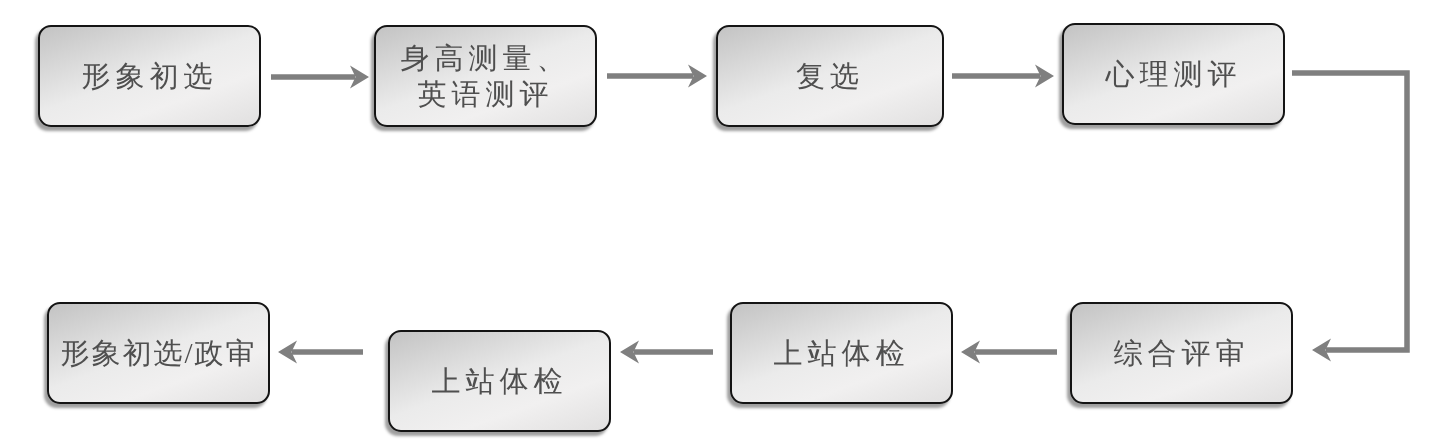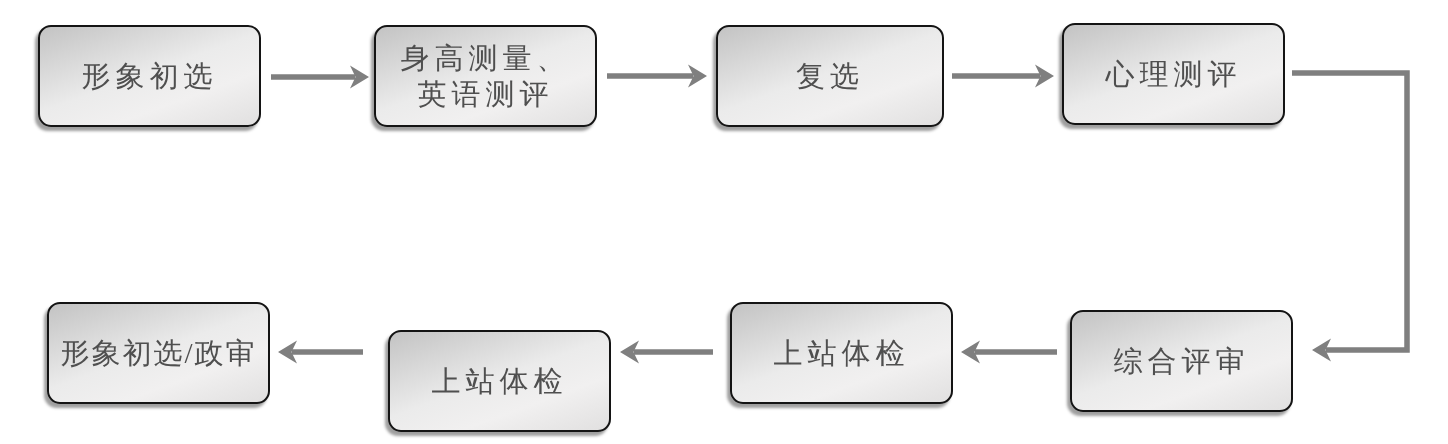--- a/index.html
+++ b/index.html
@@ -46,21 +46,21 @@
   .n5 .label { letter-spacing: 2px; }
   
   .n1 { left: 38px;   top: 25px; }
   .n2 { left: 374px;  top: 25px; }
   .n3 { left: 716px;  top: 25px; width: 228px; }
   .n4 { left: 1062px; top: 23px; }
   
   .n5 { left: 47px;   top: 302px; }
   .n6 { left: 388px;  top: 302px; margin-top: 28px; }
   .n7 { left: 730px;  top: 302px; }
-  .n8 { left: 1070px; top: 310px; }
+  .n8 { left: 1070px; top: 302px; }
   .conn-line {
     fill: none;
     stroke: #7f7f7f;
     stroke-width: 5.5;
     stroke-linejoin: miter;
   }
   .conn-head {
     fill: #7f7f7f;
     stroke: none;
   }

